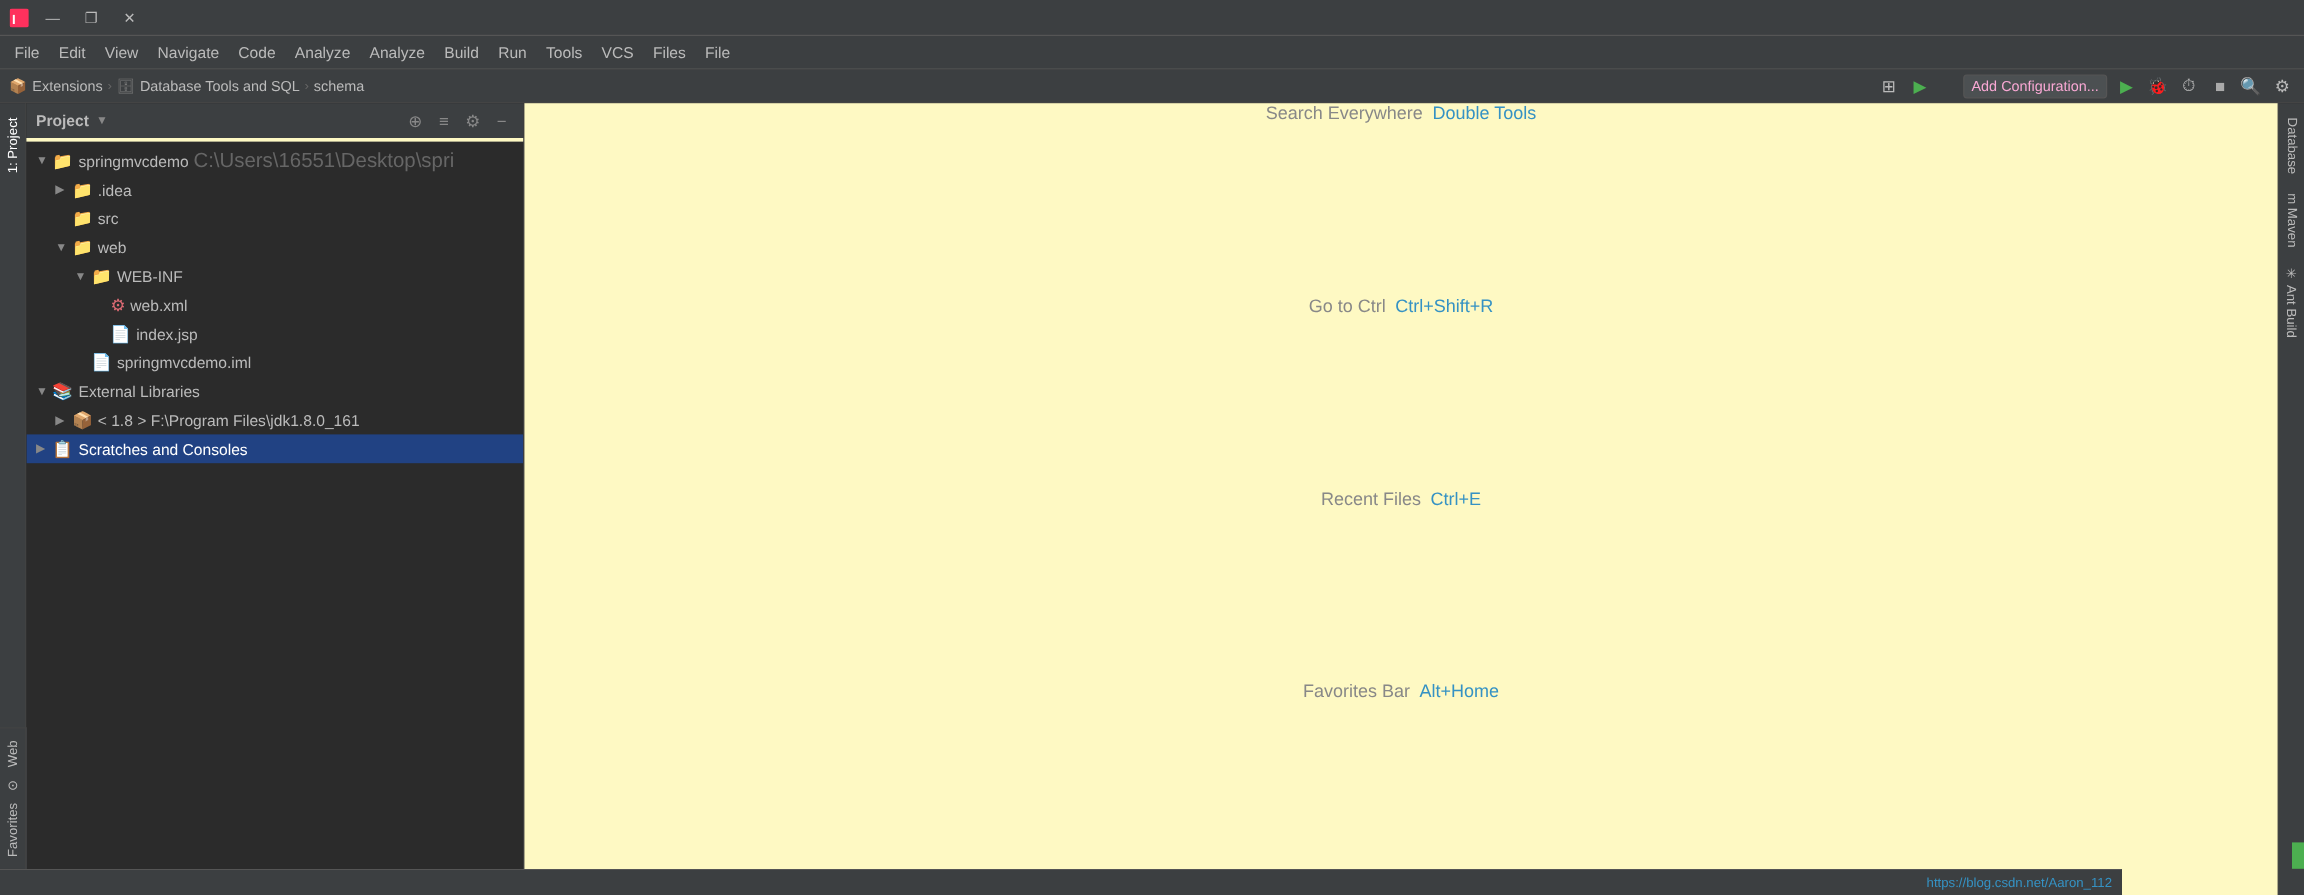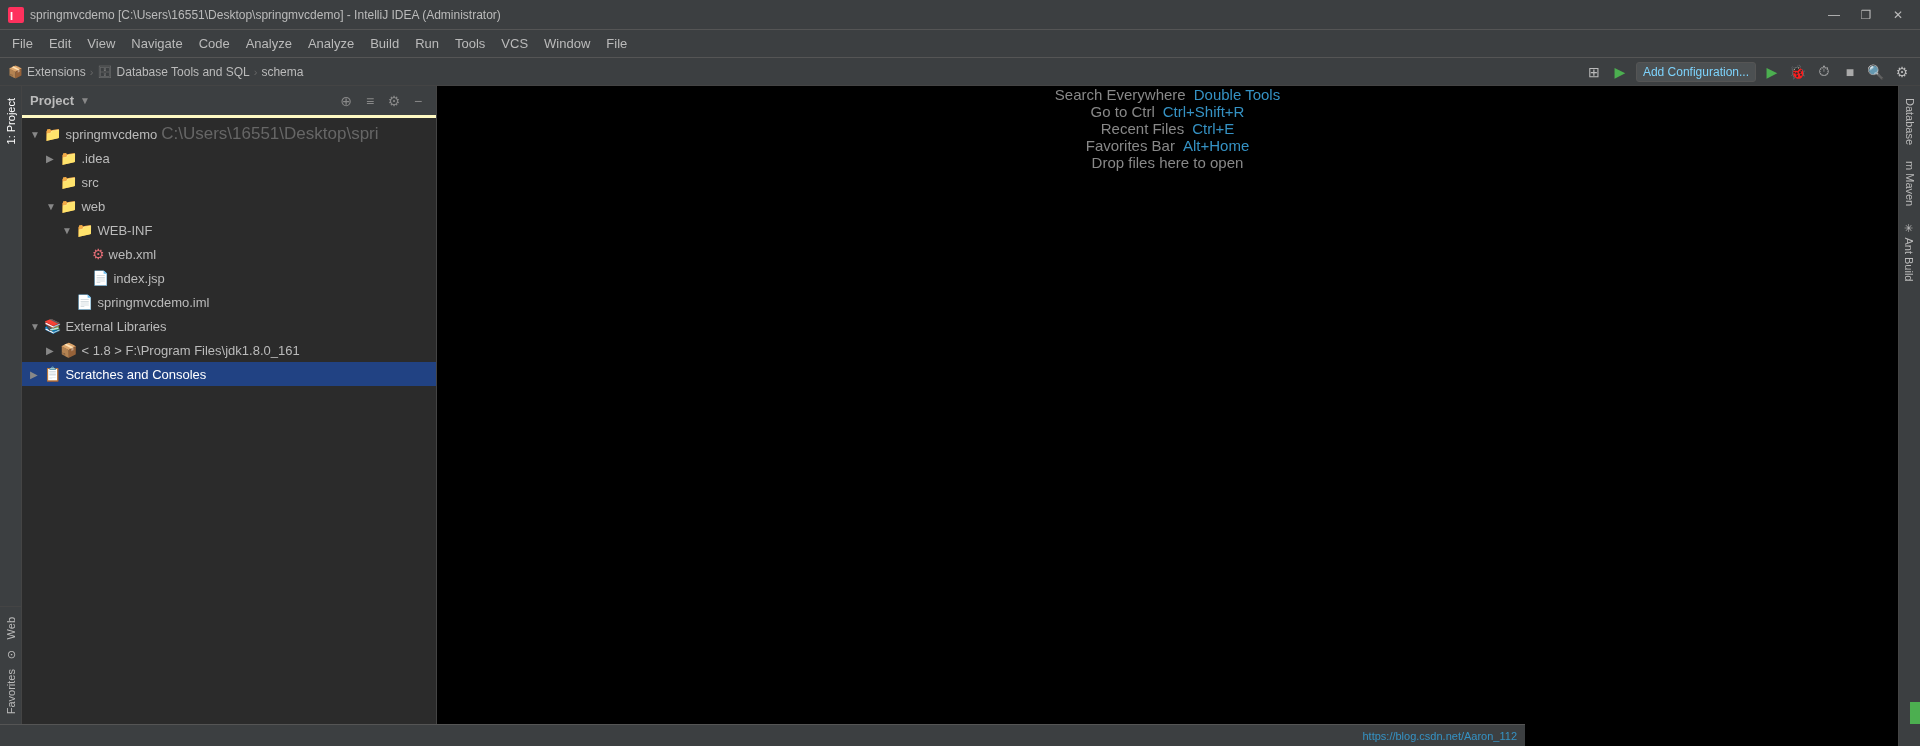--- a/index.html
+++ b/index.html
@@ -84,25 +84,26 @@
     }
     #breadcrumb-bar .toolbar-right {
       margin-left: auto;
       display: flex;
       align-items: center;
       gap: 6px;
     }
     #breadcrumb-bar .toolbar-btn {
       padding: 2px 6px;
       font-size: 12px;
-      color: #7dd3fc;
+      color: #f9a8d4;
       cursor: pointer;
       border: 1px solid #555;
       background: #4c5052;
       border-radius: 3px;
+      margin-left: 20px;
     }
     #breadcrumb-bar .toolbar-icon {
       width: 20px; height: 20px;
       display: flex; align-items: center; justify-content: center;
       color: #bbb; cursor: pointer; font-size: 14px;
     }
 
     
     #main-layout {
       display: flex;
@@ -207,42 +208,43 @@
       font-size: 11px;
       color: #bbb;
       padding: 8px 3px;
       cursor: pointer;
       white-space: nowrap;
     }
 
     
     #center-area {
       flex: 1;
-      background: #000000;
+      background: #fef9c3;
       display: flex;
       flex-direction: column;
       align-items: center;
-      justify-content: flex-start;
+      justify-content: space-between;
+      gap: 12px;
       position: relative;
     }
     .hint-row {
       display: flex;
       align-items: center;
       gap: 8px;
       font-size: 15px;
     }
     .hint-row .hint-label { color: #888; }
     .hint-row .hint-key { color: #3592c4; }
 
     
     #status-bar {
       position: fixed;
       bottom: 0;
       left: 0;
-      width: 1525px;
+      width: 1768px;
       height: 22px;
       background: #3c3f41;
       display: flex;
       align-items: center;
       padding: 4px 8px;
       border-top: 1px solid #555;
       z-index: 100;
     }
     #status-bar .status-url {
       margin-left: auto;
@@ -273,41 +275,40 @@
 </head>
 <body>
 
 <div id="title-bar">
   <div class="app-icon">
     <svg width="16" height="16" viewBox="0 0 16 16">
       <rect width="16" height="16" rx="2" fill="#fe315d"></rect>
       <text x="2" y="13" font-size="11" fill="white" font-weight="bold">I</text>
     </svg>
   </div>
-  <span class="title-text">springmvcdemo [C:\Users\16551\Desktop\springmvcdemo] - IntelliJ IDEA (Administrator)</span>
   <div class="window-controls">
     <span>—</span>
     <span>❐</span>
     <span>✕</span>
   </div>
 </div>
 
 <div id="menu-bar">
 <div class="menu-item">File</div>
     <div class="menu-item">Edit</div>
     <div class="menu-item">View</div>
     <div class="menu-item">Navigate</div>
     <div class="menu-item">Code</div>
     <div class="menu-item">Analyze</div>
     <div class="menu-item">Analyze</div>
     <div class="menu-item">Build</div>
     <div class="menu-item">Run</div>
     <div class="menu-item">Tools</div>
     <div class="menu-item">VCS</div>
-    <div class="menu-item">Window</div>
+    <div class="menu-item">Files</div>
     <div class="menu-item">File</div>
   </div>
 
 <div id="breadcrumb-bar">
   <div class="bc-item">
     <span style="font-size:12px;color:#7a7a7a;">📦</span>
     <span>Extensions</span>
   </div>
   <span class="bc-arrow">›</span>
   <div class="bc-item">

